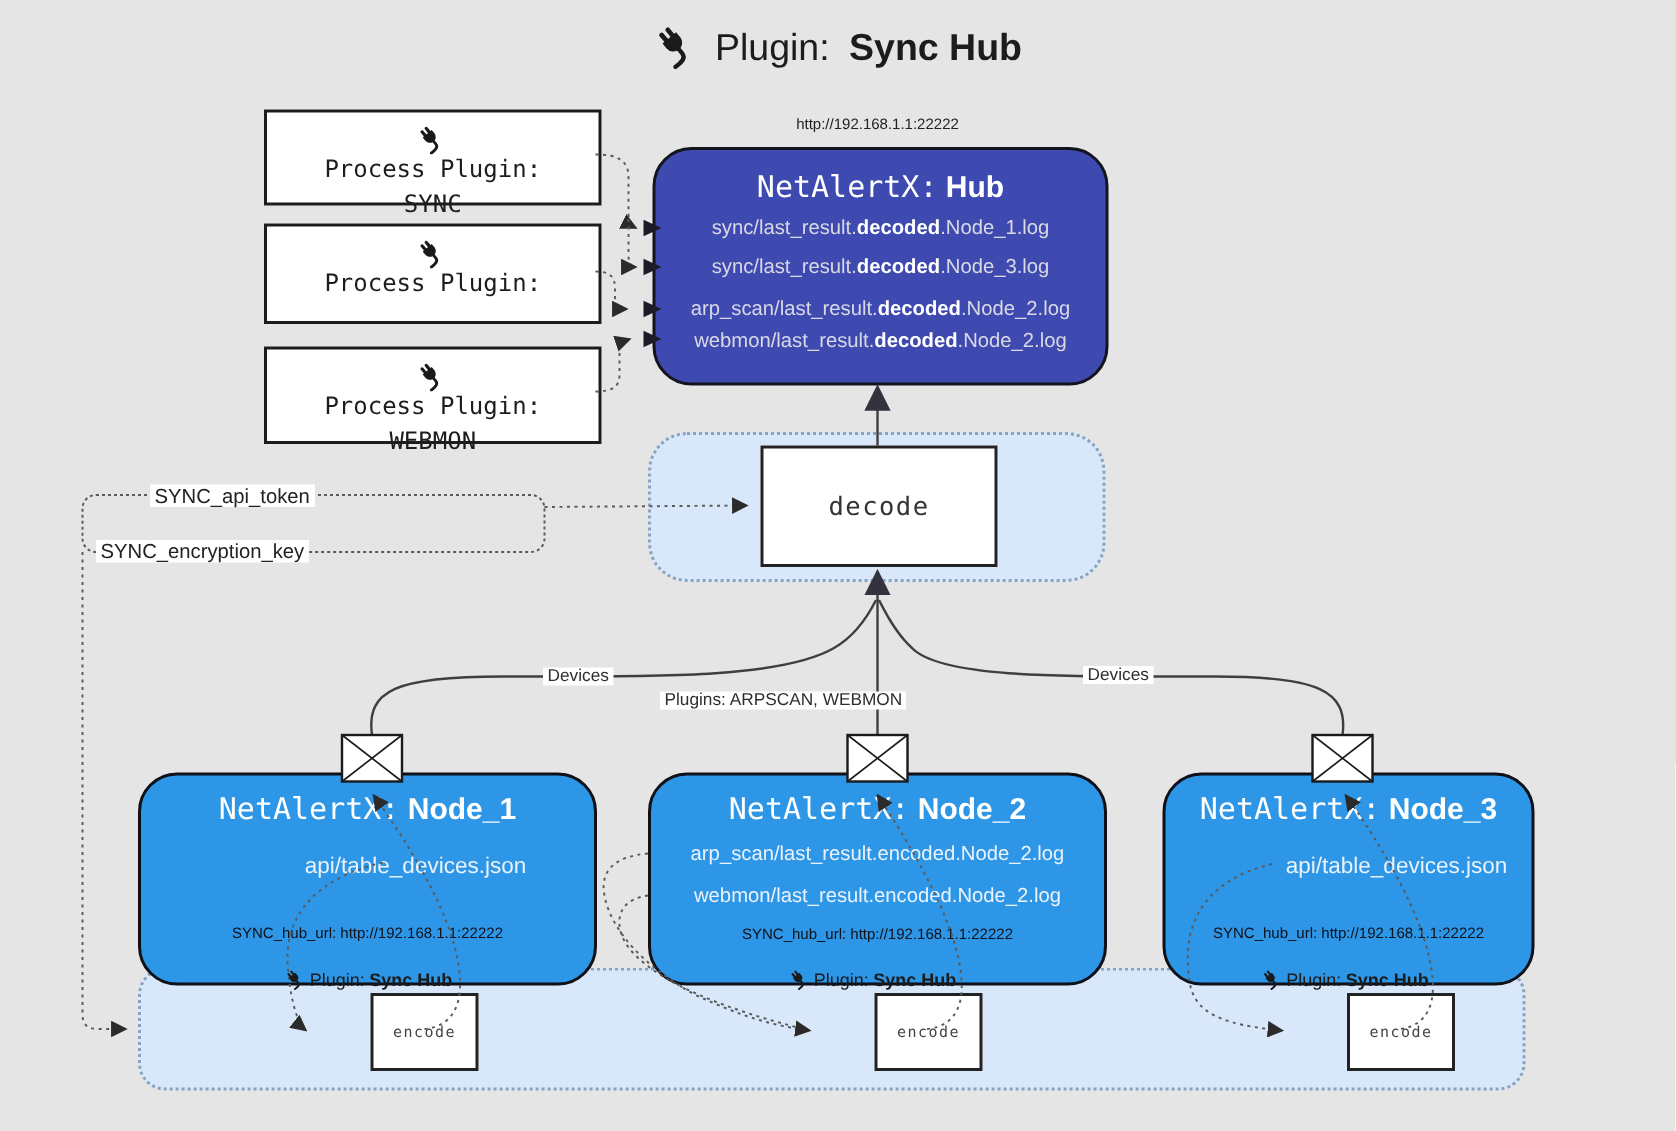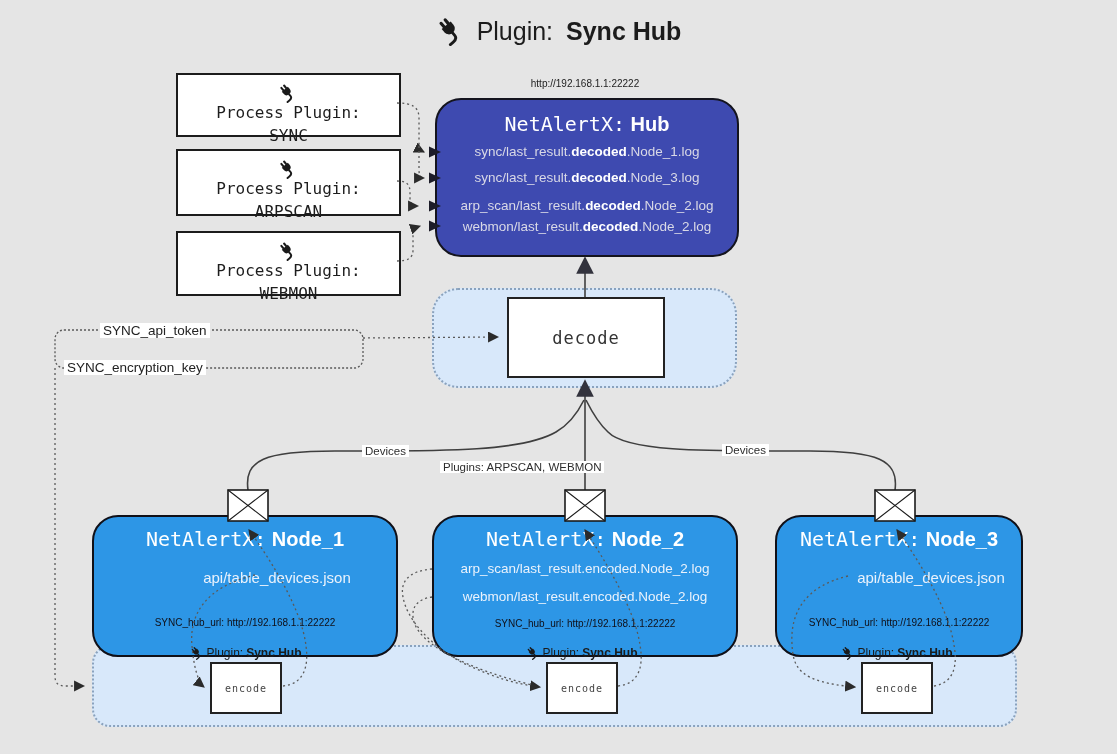--- a/index.html
+++ b/index.html
@@ -51,21 +51,21 @@
   .n-single{top:52px;font-size:15px;margin-left:32px;}
   .n-l1{top:44px;font-size:13.5px;} .n-l2{top:72px;font-size:13.5px;}
   .node-url{position:absolute;left:0;width:100%;text-align:center;font-size:10px;color:#101018;}
   .u-single{top:100px;} .u-double{top:101px;}
 
   
   .bottom-panel{left:92px;top:645px;width:925px;height:82px;background:var(--panel-bg,#D8E8FA);
         border:2px dotted var(--panel-border,#8AA2BD);border-radius:18px;box-sizing:border-box;}
   .encode-box{top:662px;width:72px;height:52px;background:#fff;border:2px solid #222;
         display:flex;align-items:center;justify-content:center;color:#444;font-size:10px;
-        letter-spacing:1px;box-sizing:border-box;}
+        letter-spacing:1px;box-sizing:border-box;margin-left:37px;}
   #enc1{left:210px;} #enc2{left:546px;} #enc3{left:861px;}
   .enc-label{top:646px;width:180px;display:flex;align-items:center;justify-content:center;
         font-size:12px;color:#1b1b1b;z-index:6;}
   .enc-label svg{width:14px;height:14px;margin-right:2px;}
   .enc-label b{margin-left:3px;}
   #encl1{left:156px;} #encl2{left:492px;} #encl3{left:807px;}
 
   
   .tag{background:#fff;padding:0 3px;color:#2e2e2e;z-index:6;white-space:nowrap;}
   #tag-dev-l{left:362px;top:445px;font-size:11.5px;}
@@ -109,21 +109,20 @@
       </div>
     <div class="row2">SYNC</div>
   </div>
   <div id="pbox2" class="abs pbox">
     <div class="row1">
         <svg viewBox="0 0 24 24">
           <use href="#plug"></use>
         </svg>
       <span>Process Plugin:</span>
       </div>
-    <div class="row2">ARPSCAN</div>
   </div>
   <div id="pbox3" class="abs pbox">
     <div class="row1">
         <svg viewBox="0 0 24 24">
           <use href="#plug"></use>
         </svg>
       <span>Process Plugin:</span>
       </div>
     <div class="row2">WEBMON</div>
   </div>

